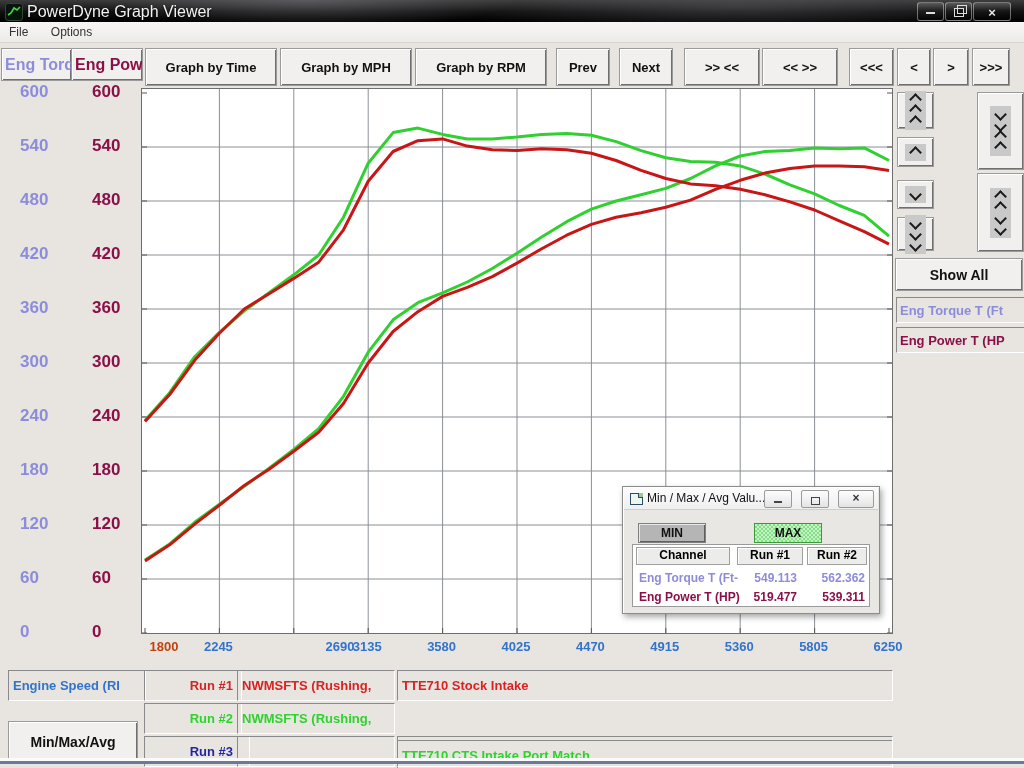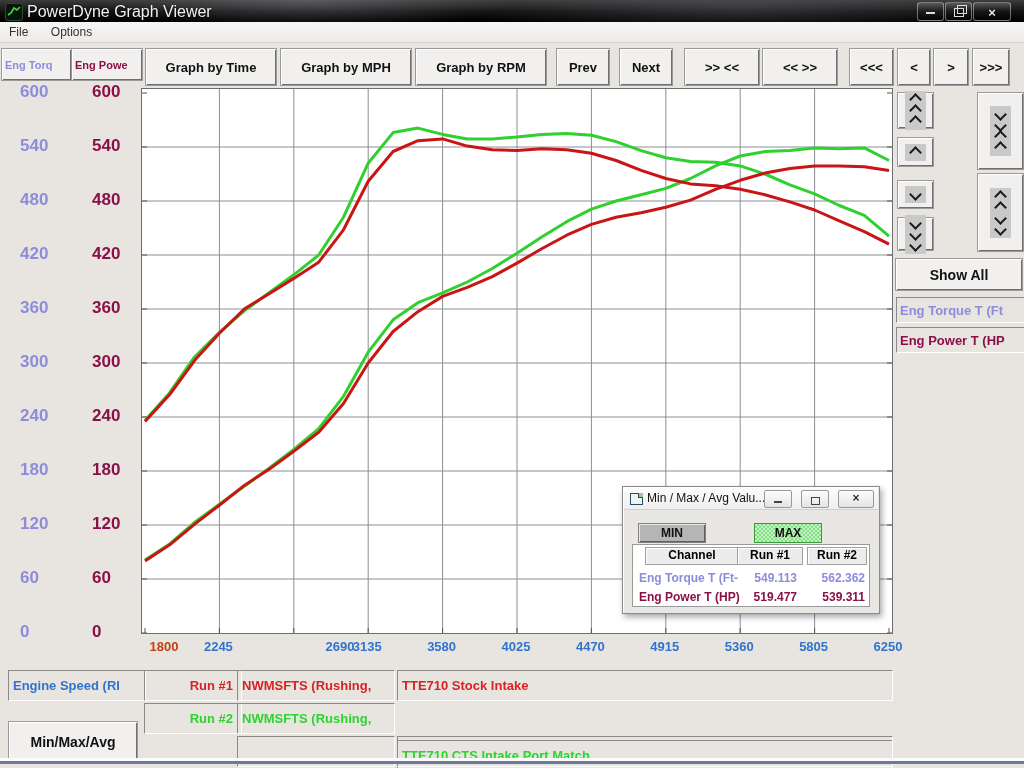--- a/index.html
+++ b/index.html
@@ -28,21 +28,21 @@
   .menu-item{display:inline-block;padding:3px 9px 0 9px;font-size:12px;color:#333;}
 
   
   .raised{background:#f1f0ee;border:1px solid #9a9a9a;
     box-shadow:inset 1px 1px 0 #ffffff, inset -1px -1px 0 #6f6f6f;}
   .sunken{background:transparent;border:1px solid;border-color:#8a8a8a #ffffff #ffffff #8a8a8a;}
   .btn{position:absolute;font-size:13px;font-weight:bold;color:#111;text-align:center;cursor:default;
     display:flex;align-items:center;justify-content:center;}
 
   
-  .axis-tab{position:absolute;top:48px;height:31px;font-size:11px;font-weight:bold;
+  .axis-tab{position:absolute;top:48px;height:31px;font-size:16px;font-weight:bold;
     display:flex;align-items:center;padding-left:3px;white-space:nowrap;overflow:hidden;}
   .tick-col{position:absolute;top:88px;height:544px;}
   .tick-col div{position:absolute;right:0;width:100%;text-align:left;font-size:17px;font-weight:bold;height:16px;line-height:16px;}
 
   
   .plot{position:absolute;left:141px;top:88px;width:750px;height:544px;background:#fff;
     border:1px solid #6e6e6e;}
   .x-ticks{position:absolute;left:141px;top:639px;width:760px;height:17px;}
   .x-ticks div{position:absolute;width:44px;text-align:center;font-size:13px;font-weight:bold;}
 
@@ -263,20 +263,21 @@
 
   <div class="btn raised" style="left:895px;top:258px;width:126px;height:31px;font-size:14px;">Show All</div>
 
   <div class="legend-box sunken" style="top: 297px; color: rgb(140, 140, 219);">Eng Torque T (Ft</div>
   <div class="legend-box sunken" style="top: 327px; color: rgb(139, 16, 72);">Eng Power T (HP</div>
 
   <div class="info-box sunken" style="left: 8px; top: 670px; width: 132px; padding-left: 4px; color: rgb(50, 115, 204);">Engine Speed (RI</div>
 
   <div class="info-box sunken" style="left: 144px; top: 670px; width: 88px; justify-content: flex-end; padding-right: 8px; color: rgb(217, 34, 34);">Run #1</div>
   <div class="info-box sunken" style="left: 144px; top: 703px; width: 88px; justify-content: flex-end; padding-right: 8px; color: rgb(46, 211, 46);">Run #2</div>
+  <div class="info-box sunken" style="left: 144px; top: 736px; width: 88px; justify-content: flex-end; padding-right: 16px; color: rgb(36, 36, 168);">Run #3</div>
 
   <div class="info-box sunken" style="left: 237px; top: 670px; width: 152px; padding-left: 4px; color: rgb(217, 34, 34);">NWMSFTS (Rushing,</div>
   <div class="info-box sunken" style="left: 237px; top: 703px; width: 152px; padding-left: 4px; color: rgb(46, 211, 46);">NWMSFTS (Rushing,</div>
   <div class="info-box sunken" style="left: 237px; top: 736px; width: 152px; padding-left: 4px; color: rgb(36, 36, 168);"></div>
 
   <div class="info-box sunken" style="left: 397px; top: 670px; width: 490px; padding-left: 4px; color: rgb(217, 34, 34);">TTE710 Stock Intake</div>
   <div class="info-box sunken" style="left: 397px; top: 703px; width: 490px; padding-left: 4px; color: rgb(46, 211, 46); margin-top: 37px;">TTE710 CTS Intake Port Match</div>
   <div class="info-box sunken" style="left: 397px; top: 736px; width: 490px; padding-left: 4px; color: rgb(36, 36, 168);"></div>
 
   <div class="btn raised" style="left:8px;top:721px;width:128px;height:39px;font-size:14px;">Min/Max/Avg</div>
@@ -285,21 +286,21 @@
     <div class="mm-titlebar">
       <span class="form-icon"></span>
       <span class="mm-title">Min / Max / Avg Valu...</span>
       <div class="mm-btn" style="left:140px;width:26px;"><span class="mm-glyph-min"></span></div>
       <div class="mm-btn" style="left:177px;width:26px;"><span class="mm-glyph-max"></span></div>
       <div class="mm-btn" style="left:214px;width:34px;font-weight:bold;font-size:12px;line-height:15px;"><span>×</span></div>
     </div>
     <div class="btn" style="left:15px;top:36px;width:66px;height:18px;font-size:12px;background:#b5b5b5;border:1px solid #808080;box-shadow:inset 1px 1px 0 #e8e8e8, inset -1px -1px 0 #5f5f5f;">MIN</div>
     <div class="btn" style="left:131px;top:36px;width:66px;height:18px;font-size:12px;border:1px solid #3a9a3a;background-color:#c4f2c4;background-image:linear-gradient(45deg,#84e084 25%,transparent 25%,transparent 75%,#84e084 75%),linear-gradient(45deg,#84e084 25%,transparent 25%,transparent 75%,#84e084 75%);background-size:4px 4px;background-position:0 0,2px 2px;">MAX</div>
     <div class="mm-panel">
-      <div class="mm-hdr" style="left:12px;width:92px;">Channel</div>
+      <div class="mm-hdr" style="left:3px;width:92px;">Channel</div>
       <div class="mm-hdr" style="left:104px;width:64px;">Run #1</div>
       <div class="mm-hdr" style="left:174px;width:58px;">Run #2</div>
       <div class="mm-row-label" style="top: 26px; color: rgb(140, 140, 219);">Eng Torque T (Ft-</div>
       <div class="mm-val" style="left: 104px; top: 26px; color: rgb(140, 140, 219);">549.113</div>
       <div class="mm-val" style="left: 172px; top: 26px; color: rgb(140, 140, 219);">562.362</div>
       <div class="mm-row-label" style="top: 45px; color: rgb(139, 16, 72);">Eng Power T (HP)</div>
       <div class="mm-val" style="left: 104px; top: 45px; color: rgb(139, 16, 72);">519.477</div>
       <div class="mm-val" style="left: 172px; top: 45px; color: rgb(139, 16, 72);">539.311</div>
     </div>
   </div>

